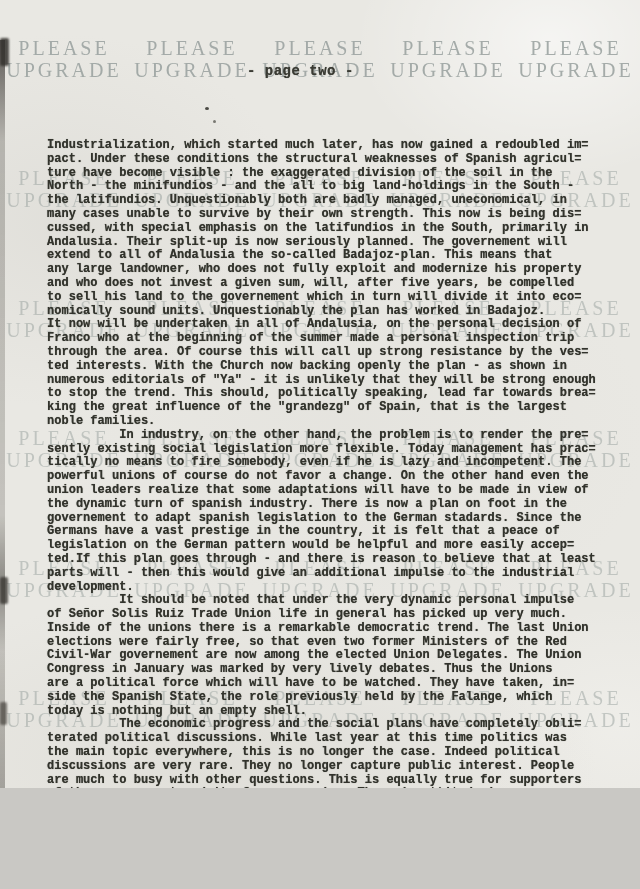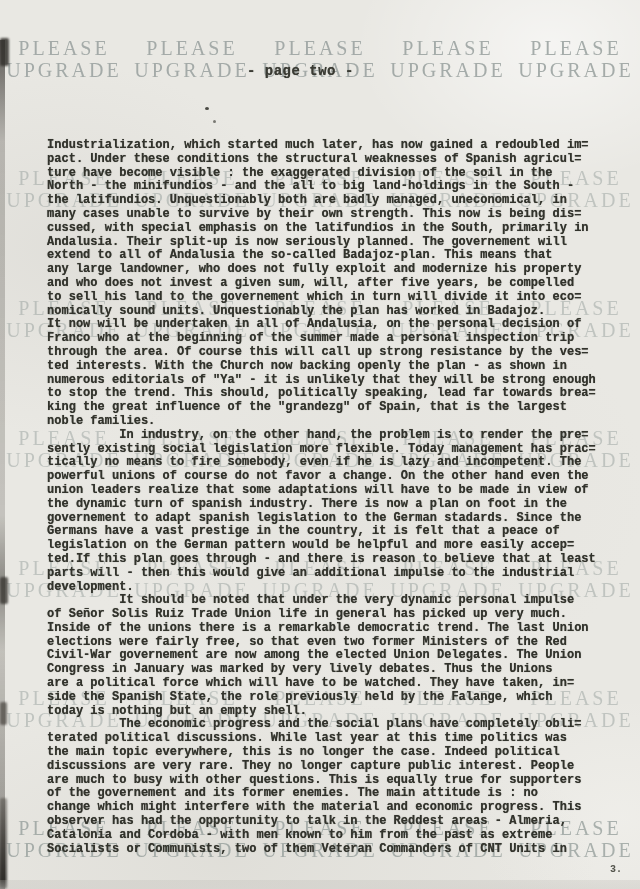--- a/index.html
+++ b/index.html
@@ -1,18 +1,18 @@
 <!DOCTYPE html>
 <html><head>
 <meta charset="utf-8">
 <style>
   html,body{margin:0;padding:0;background:#c9c8c4;}
   .page{
     position:relative;
-    width:640px;height:889px;
+    width:640px;height:788px;
     overflow:hidden;
     font-family:"Liberation Mono","DejaVu Sans Mono",monospace;
     background:
       radial-gradient(280px 200px at 86% 5%, rgba(255,255,255,.55), transparent 70%),
       radial-gradient(320px 260px at 10% 28%, rgba(204,202,196,.30), transparent 72%),
       radial-gradient(420px 320px at 55% 55%, rgba(214,212,206,.22), transparent 70%),
       radial-gradient(520px 240px at 35% 97%, rgba(200,198,190,.28), transparent 72%),
       radial-gradient(200px 160px at 97% 92%, rgba(244,243,239,.5), transparent 75%),
       #e9e8e3;
   }

